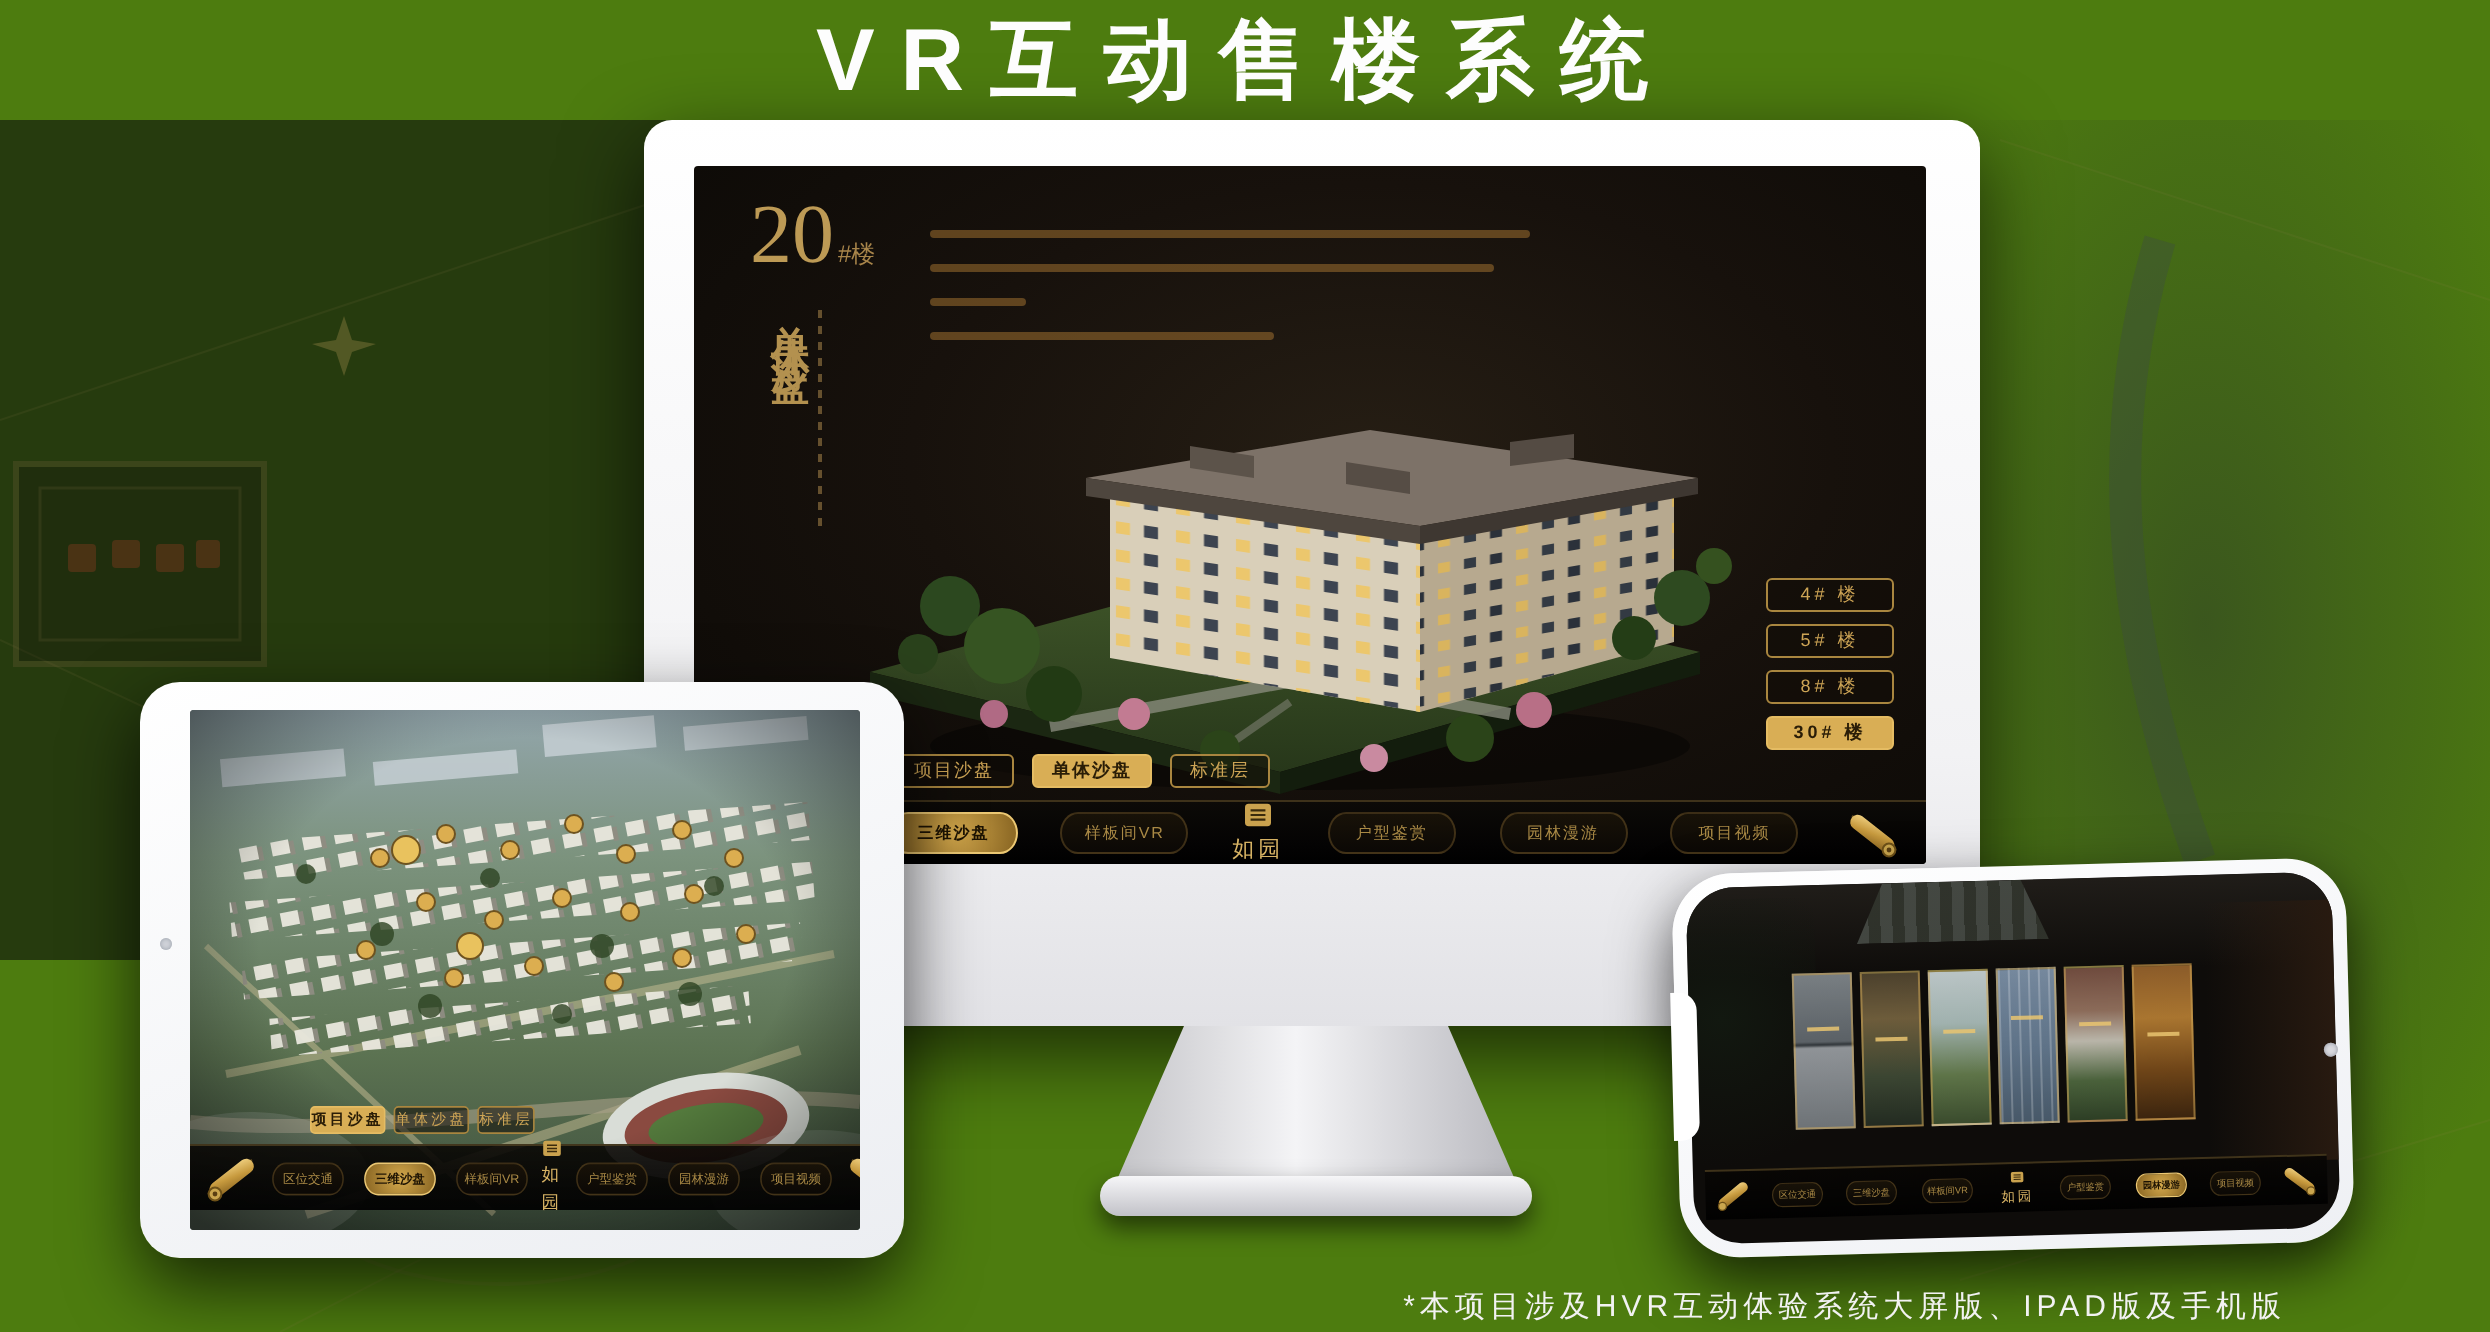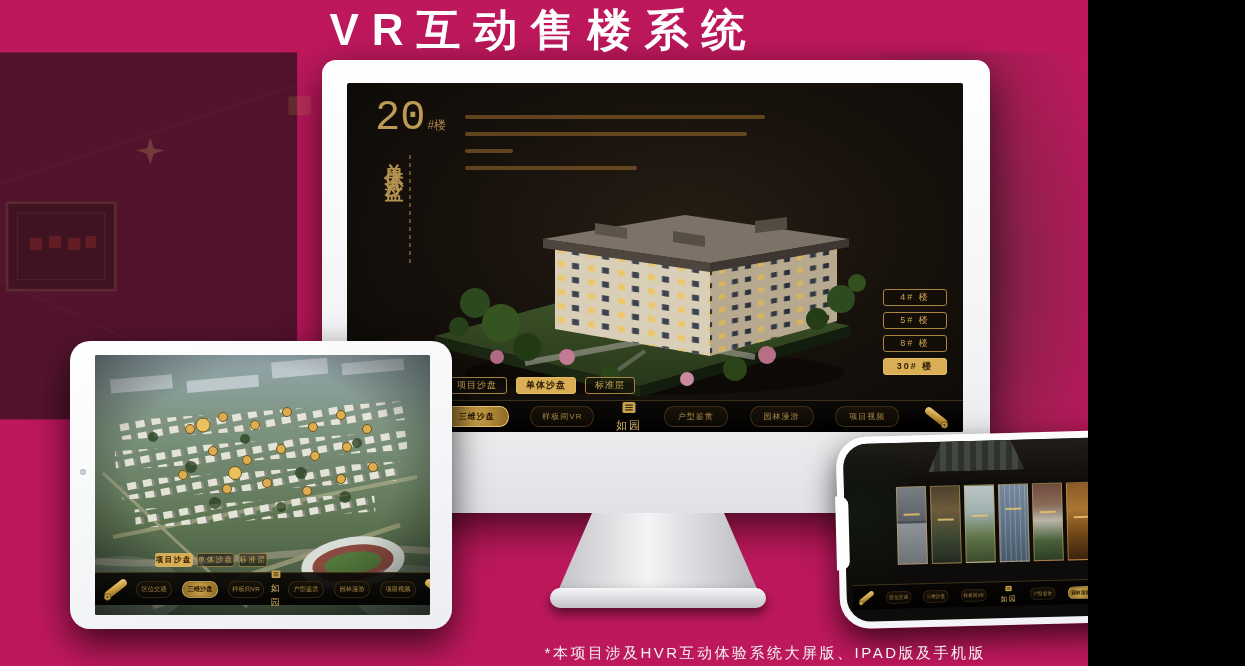--- a/index.html
+++ b/index.html
@@ -1,17 +1,17 @@
 <!DOCTYPE html>
 <html><head>
 <meta charset="utf-8">
 <style>
   html,body{margin:0;padding:0;background:#000;}
-  #stage{position:relative;width:1088px;height:666px;overflow:hidden;
-         background:#be185d;font-family:"Liberation Sans",sans-serif;}
+  #stage{position:relative;width:1245px;height:666px;overflow:hidden;
+         background:#4d7c0f;font-family:"Liberation Sans",sans-serif;}
   
   .bg-decor{position:absolute;inset:0;z-index:0;}
   
   .main-title{position:absolute;top:1px;left:0;right:0;z-index:6;text-align:center;
     color:#fdfdfd;font-size:44px;font-weight:700;letter-spacing:13px;}
   .footnote{position:absolute;right:102px;bottom:3px;z-index:6;color:#f2f2f2;
     font-size:15px;letter-spacing:2.5px;}
   
   .monitor{position:absolute;left:322px;top:60px;width:668px;height:453px;z-index:1;
     background:linear-gradient(180deg,#ffffff,#f2f2f4 70%,#e2e2e6);border-radius:14px;
@@ -20,21 +20,21 @@
     border-radius:2px;overflow:hidden;
     background:radial-gradient(ellipse at 55% 42%,#261e14 0%,#17110c 48%,#0b0906 100%);}
   .stand-neck{position:absolute;left:558px;top:513px;width:200px;height:78px;z-index:1;
     background:linear-gradient(90deg,#c4c4c8,#f4f4f6 45%,#b9b9bf);
     clip-path:polygon(17% 0,83% 0,100% 100%,0 100%);}
   .stand-base{position:absolute;left:550px;top:588px;width:216px;height:20px;z-index:1;
     border-radius:10px;background:linear-gradient(180deg,#f6f6f8,#c2c2c8);
     box-shadow:0 6px 12px rgba(0,0,0,.55);}
   
   .d-heading{position:absolute;left:28px;top:14px;color:#b8954f;}
-  .d-heading .num{font-family:Liberation Mono, monospace;font-size:42px;line-height:1;color:#bd9a55;}
+  .d-heading .num{font-family:Liberation Serif, serif;font-size:42px;line-height:1;color:#bd9a55;}
   .d-heading .suf{font-size:12px;margin-left:2px;color:#a8854a;}
   .d-vertical{writing-mode:vertical-rl;font-size:19px;letter-spacing:7px;color:#b3914f;
     margin-top:8px;margin-left:6px;height:130px;font-weight:600;}
   .d-vrule{position:absolute;left:62px;top:72px;width:2px;height:108px;
     background:repeating-linear-gradient(180deg,rgba(168,133,74,.55) 0 4px,transparent 4px 8px);}
   .d-para{position:absolute;left:118px;top:32px;}
   .d-para div{height:4px;border-radius:2px;background:rgba(158,112,48,.55);margin-bottom:13px;}
   .floor-btns{position:absolute;right:16px;top:206px;width:64px;display:flex;
     flex-direction:column;gap:6px;}
   .pill{border:1px solid #a9863f;color:#cda455;background:rgba(18,13,7,.55);

